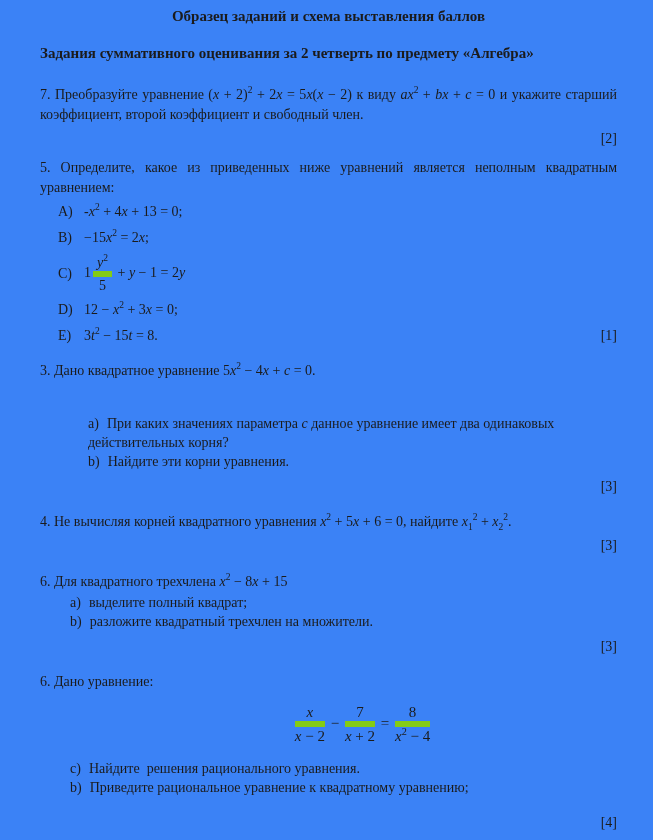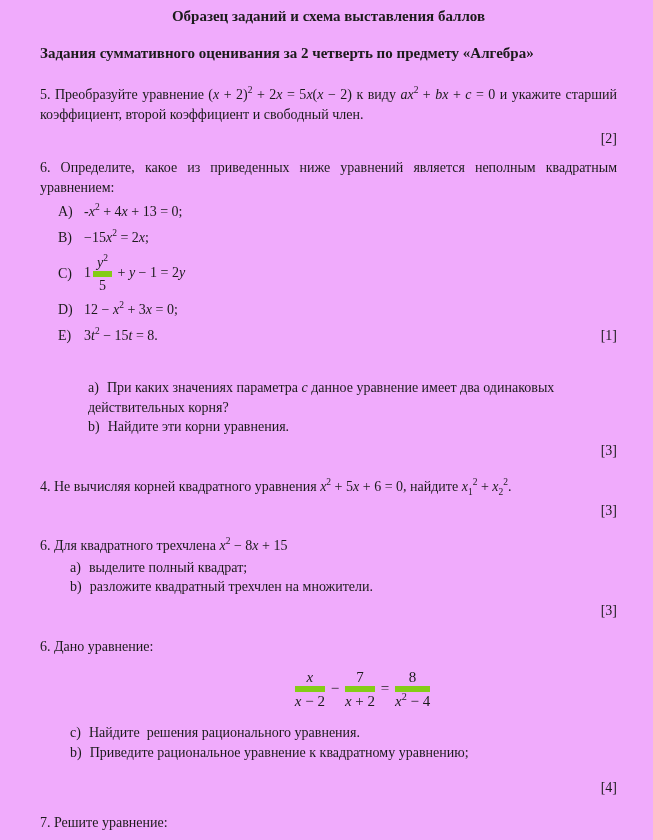--- a/index.html
+++ b/index.html
@@ -1,20 +1,20 @@
 <!DOCTYPE html>
 <html><head>
 <meta charset="utf-8">
 <style>
   html,body{margin:0;padding:0;background:#ffffff;}
   .page{
     width:653px;
     height:840px;
     box-sizing:border-box;
-    background:#f0abfc;
+    background:#3b82f6;
     color:#1b1b1b;
     font-family:"Liberation Serif","DejaVu Serif",serif;
     font-size:14px;
     line-height:1.38;
     padding:6px 36px 8px 40px;
     overflow:hidden;
   }
   .doc-title{font-weight:bold;text-align:center;font-size:15px;margin:0 0 16px 0;}
   .doc-subtitle{font-weight:bold;text-align:left;font-size:15px;margin:0 0 22px 0;}
   .task{margin:0 0 2px 0;}
@@ -44,26 +44,26 @@
 </style>
 </head>
 <body>
 
 <div class="page">
 
   <div class="doc-title">Образец заданий и схема выставления баллов</div>
   <div class="doc-subtitle">Задания суммативного оценивания за 2 четверть по предмету «Алгебра»</div>
 
   <div class="task">
-    <p class="para justify"><span>5. Преобразуйте уравнение </span><span class="math">(<i>x</i> + 2)<sup>2</sup> + 2<i>x</i> = 5<i>x</i>(<i>x</i> − 2)</span><span> к виду </span><span class="math"><i>a</i><i>x</i><sup>2</sup> + <i>b</i><i>x</i> + <i>c</i> = 0</span><span> и укажите старший коэффициент, второй коэффициент и свободный член.</span></p>
+    <p class="para justify"><span>7. Преобразуйте уравнение </span><span class="math">(<i>x</i> + 2)<sup>2</sup> + 2<i>x</i> = 5<i>x</i>(<i>x</i> − 2)</span><span> к виду </span><span class="math"><i>a</i><i>x</i><sup>2</sup> + <i>b</i><i>x</i> + <i>c</i> = 0</span><span> и укажите старший коэффициент, второй коэффициент и свободный член.</span></p>
     <div class="score-row"><span>[2]</span></div>
   </div>
 
   <div class="task">
-    <p class="para justify">6. Определите, какое из приведенных ниже уравнений является неполным квадратным уравнением:</p>
+    <p class="para justify">5. Определите, какое из приведенных ниже уравнений является неполным квадратным уравнением:</p>
     <div class="options">
       <div class="option">
         <span class="opt-label">A)</span>
         <span class="math">-<i>x</i><sup>2</sup> + 4<i>x</i> + 13 = 0;</span>
       </div>
       <div class="option">
         <span class="opt-label">B)</span>
         <span class="math">−15<i>x</i><sup>2</sup> = 2<i>x</i>;</span>
       </div>
       <div class="option">
@@ -76,20 +76,21 @@
       </div>
       <div class="option">
         <span class="opt-label">E)</span>
         <span class="math">3<i>t</i><sup>2</sup> − 15<i>t</i> = 8.</span>
         <span style="margin-left:auto;">[1]</span>
       </div>
     </div>
   </div>
 
   <div class="task mt-lg">
+    <p class="para"><span>3. Дано квадратное уравнение </span><span class="math">5<i>x</i><sup>2</sup> − 4<i>x</i> + <i>c</i> = 0</span><span>.</span></p>
     <div class="sub-items indent-lg">
       <div class="sub-item wrap-narrow"><span class="item-label">a)</span><span>При каких значениях параметра </span><span class="math"><i>c</i></span><span> данное уравнение имеет два одинаковых действительных корня?</span></div>
       <div class="sub-item"><span class="item-label">b)</span><span>Найдите эти корни уравнения.</span></div>
     </div>
     <div class="score-row"><span>[3]</span></div>
   </div>
 
   <div class="task mt-lg">
     <p class="para"><span>4. Не вычисляя корней квадратного уравнения </span><span class="math"><i>x</i><sup>2</sup> + 5<i>x</i> + 6 = 0</span><span>, найдите </span><span class="math"><i>x</i><sub>1</sub><sup>2</sup> + <i>x</i><sub>2</sub><sup>2</sup></span><span>.</span></p>
     <div class="score-row"><span>[3]</span></div>

